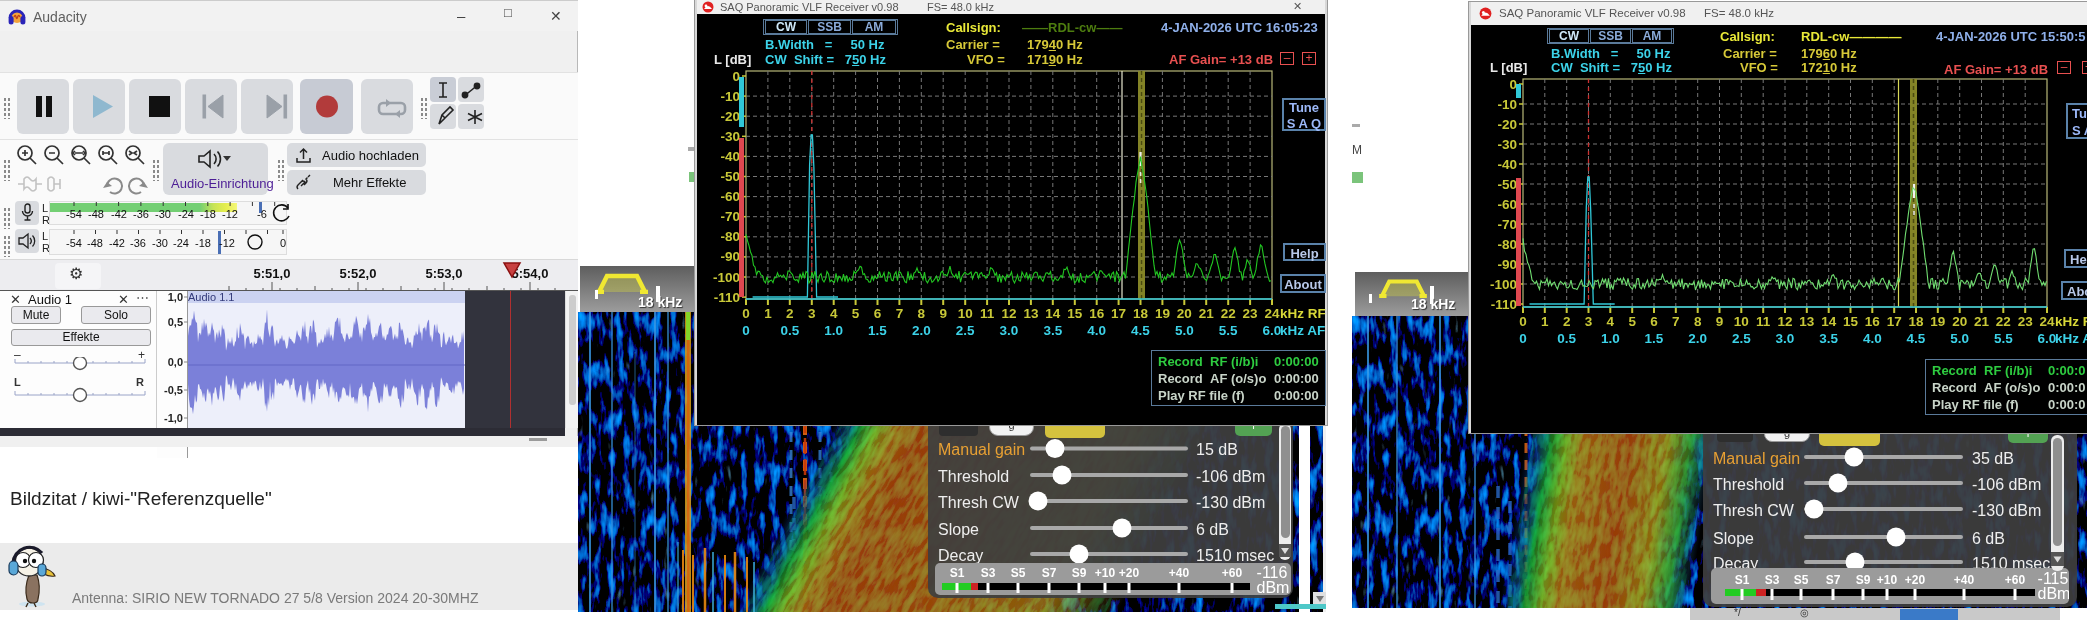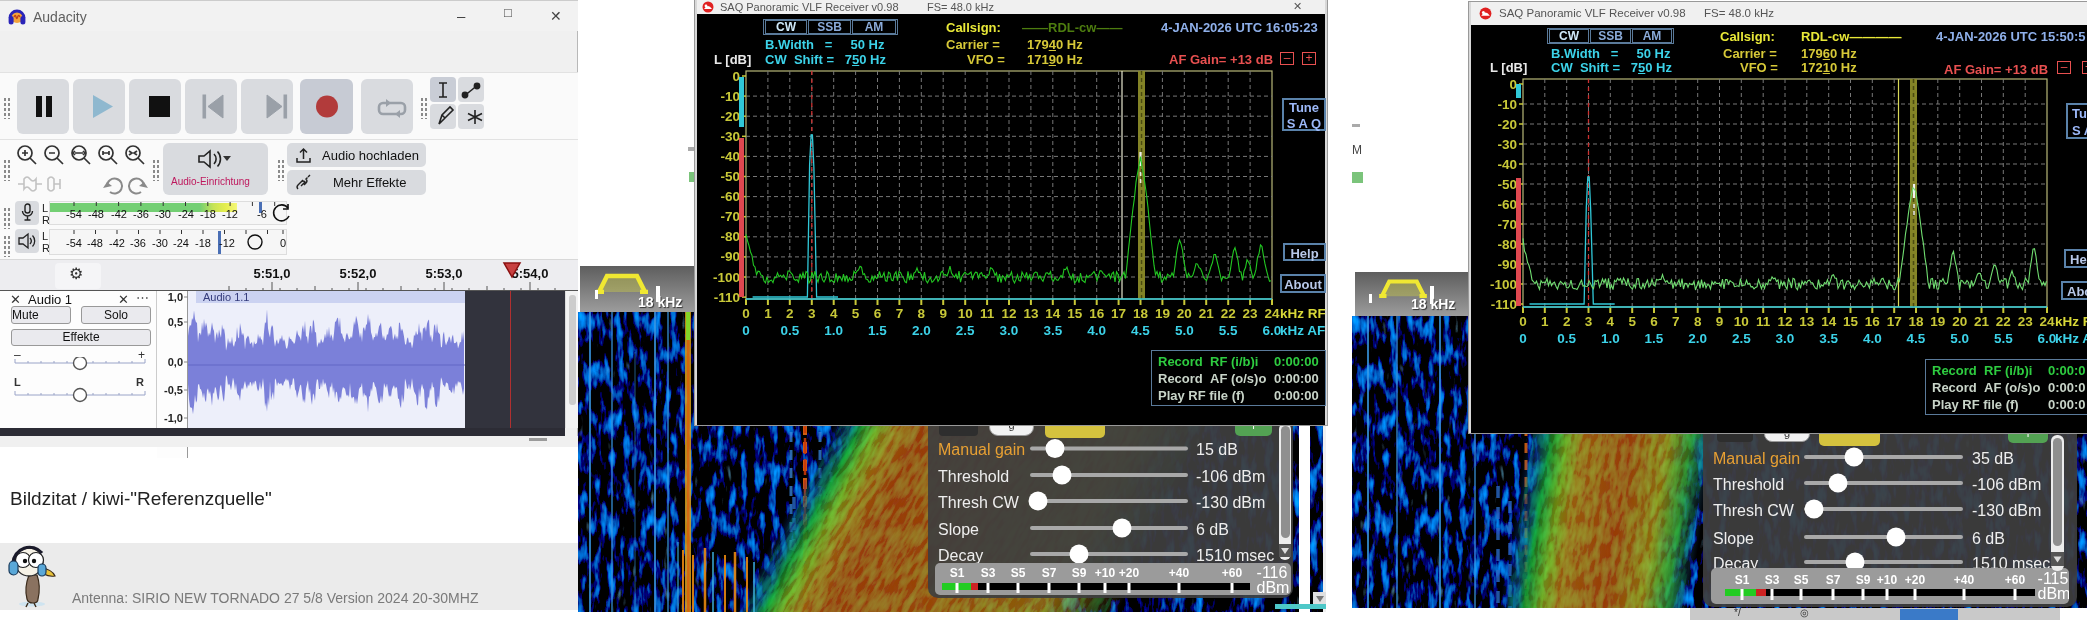--- a/index.html
+++ b/index.html
@@ -101,21 +101,21 @@
             <path d="M134 16 l-4-6 -5 4 Z" fill="#8a8a8a" stroke="none"></path>
       </g>
     </svg>
 
     <div class="abs btn" style="left:163px;top:70px;width:105px;height:52px"></div>
     <svg class="abs" style="left:195px;top:74px" width="40" height="24" viewBox="0 0 40 24">
       <path d="M4 9 h5 l6-5 v16 l-6-5 h-5 Z" fill="none" stroke="#222" stroke-width="1.6"></path>
       <path d="M19 7 a7 7 0 0 1 0 10 M22.5 4.5 a11 11 0 0 1 0 15" fill="none" stroke="#222" stroke-width="1.6"></path>
       <path d="M32 9 l4 5 4-5 Z" fill="#333" transform="translate(-4,0)"></path>
     </svg>
-    <span class="abs" style="left:171px;top:103px;font-size:10px;color:#be185d">Audio-Einrichtung</span>
+    <span class="abs" style="left:171px;top:103px;font-size:13px;color:#4c1d95">Audio-Einrichtung</span>
 
     <div class="abs btn" style="left:287px;top:70px;width:139px;height:24px;border-radius:5px"></div>
     <div class="abs btn" style="left:287px;top:97px;width:139px;height:25px;border-radius:5px"></div>
     <svg class="abs" style="left:294px;top:73px" width="20" height="19" viewBox="0 0 20 19">
       <g stroke="#222" stroke-width="1.5" fill="none">
             <path d="M3 12 v4 h13 v-4 M9.5 13 V3 M6 6.5 L9.5 3 L13 6.5"></path>
           </g>
     </svg>
     <span class="abs" style="left:322px;top:75px;font-size:13px;color:#111">Audio hochladen</span>
     <svg class="abs" style="left:294px;top:100px" width="20" height="20" viewBox="0 0 20 20">
@@ -219,21 +219,21 @@
   </svg>
 </div>
 
 <div class="abs" style="left:0;top:291px;width:578px;height:137px;background:#fdfdfd">
 
   <div class="abs" style="left:0;top:0;width:157px;height:137px;background:#fdfdfd;border-right:1px solid #ccc">
     <span class="abs" style="left:10px;top:1px;font-size:13px;color:#333">✕</span>
     <span class="abs" style="left:28px;top:1px;font-size:13px;color:#111">Audio 1</span>
     <span class="abs" style="left:118px;top:1px;font-size:13px;color:#333">✕</span>
     <span class="abs" style="left:136px;top:-1px;font-size:13px;color:#333">⋯</span>
-    <div class="abs" style="left:11px;top:15px;width:60px;height:18px;background:#eaeaee;border:1px solid #999;border-radius:3px;text-align:left;font-size:12px;color:#111;line-height:16px">Mute</div>
+    <div class="abs" style="left:11px;top:15px;width:50px;height:18px;background:#eaeaee;border:1px solid #999;border-radius:3px;text-align:center;font-size:12px;color:#111;line-height:16px">Mute</div>
     <div class="abs" style="left:81px;top:15px;width:70px;height:18px;background:#eaeaee;border:1px solid #999;border-radius:3px;text-align:center;font-size:12px;color:#111;line-height:16px">Solo</div>
     <div class="abs" style="left:11px;top:38px;width:140px;height:17px;background:#eaeaee;border:1px solid #999;border-radius:3px;text-align:center;font-size:12px;color:#111;line-height:15px">Effekte</div>
     <span class="abs" style="left:14px;top:57px;font-size:12px;color:#333">–</span>
     <span class="abs" style="left:138px;top:57px;font-size:12px;color:#333">+</span>
     <svg class="abs" style="left:0;top:66px" width="157" height="60" viewBox="0 0 157 60">
       <g stroke="#9aa4c8" stroke-width="1">
             <path d="M15 6 H145"></path>
             <path d="M15 2 v4 M28 4 v2 M41 4 v2 M54 4 v2 M67 4 v2 M80 2 v4 M93 4 v2 M106 4 v2 M119 4 v2 M132 4 v2 M145 2 v4"></path>
           </g>
       <circle cx="80" cy="6" r="6.5" fill="#fff" stroke="#555" stroke-width="1.4"></circle>
@@ -256,21 +256,21 @@
             <text x="26" y="103">-0,5</text>
             <text x="26" y="131">-1,0</text>
       </g>
       <g stroke="#888" stroke-width="1">
             <path d="M27 6 h4 M27 31 h4 M27 71 h4 M27 99 h4 M27 127 h4"></path>
           </g>
     </svg>
   </div>
 
   <div class="abs" style="left:188px;top:0;width:277px;height:137px;background:#edeffa">
-    <div class="abs" style="left:8px;top:0;width:306px;height:12px;background:#cbd2f1;font-size:11px;color:#333a7a;padding-left:7px">Audio 1.1</div>
+    <div class="abs" style="left:0;top:0;width:306px;height:12px;background:#cbd2f1;font-size:11px;color:#333a7a;">Audio 1.1</div>
   </div>
   <svg class="abs" style="left:0;top:0" width="578" height="137" viewBox="0 0 578 137">
     <path d="M188.0,336.0 L189.0,327.9 L190.0,324.7 L191.0,326.1 L192.0,317.9 L193.0,320.1 L194.0,310.4 L195.0,319.0 L196.0,322.3 L197.0,322.7 L198.0,342.3 L199.0,333.5 L200.0,332.7 L201.0,335.6 L202.0,322.0 L203.0,330.4 L204.0,318.8 L205.0,327.8 L206.0,322.6 L207.0,326.5 L208.0,337.0 L209.0,332.6 L210.0,335.5 L211.0,329.2 L212.0,322.2 L213.0,328.6 L214.0,331.1 L215.0,343.0 L216.0,335.3 L217.0,331.7 L218.0,338.8 L219.0,329.3 L220.0,334.0 L221.0,337.7 L222.0,324.3 L223.0,329.9 L224.0,327.9 L225.0,334.8 L226.0,350.7 L227.0,345.9 L228.0,337.7 L229.0,343.8 L230.0,340.8 L231.0,344.1 L232.0,336.4 L233.0,344.8 L234.0,346.9 L235.0,342.3 L236.0,340.8 L237.0,327.1 L238.0,337.3 L239.0,338.4 L240.0,323.1 L241.0,328.7 L242.0,335.6 L243.0,332.7 L244.0,336.2 L245.0,349.6 L246.0,339.1 L247.0,337.2 L248.0,335.6 L249.0,337.6 L250.0,344.3 L251.0,343.1 L252.0,341.9 L253.0,348.2 L254.0,340.9 L255.0,344.2 L256.0,343.8 L257.0,342.8 L258.0,333.7 L259.0,338.9 L260.0,335.8 L261.0,339.0 L262.0,339.9 L263.0,345.4 L264.0,331.9 L265.0,322.1 L266.0,323.5 L267.0,309.3 L268.0,328.2 L269.0,333.7 L270.0,337.4 L271.0,327.9 L272.0,325.1 L273.0,327.0 L274.0,340.2 L275.0,346.8 L276.0,341.5 L277.0,339.2 L278.0,344.2 L279.0,342.0 L280.0,337.8 L281.0,339.8 L282.0,334.7 L283.0,341.4 L284.0,338.9 L285.0,341.7 L286.0,347.7 L287.0,348.9 L288.0,344.9 L289.0,336.0 L290.0,339.1 L291.0,338.8 L292.0,341.3 L293.0,341.8 L294.0,344.1 L295.0,342.4 L296.0,335.8 L297.0,330.0 L298.0,334.6 L299.0,335.9 L300.0,337.6 L301.0,340.9 L302.0,329.5 L303.0,324.9 L304.0,332.5 L305.0,320.7 L306.0,336.7 L307.0,336.3 L308.0,343.9 L309.0,334.2 L310.0,326.3 L311.0,325.8 L312.0,334.1 L313.0,319.6 L314.0,321.8 L315.0,332.6 L316.0,332.0 L317.0,347.8 L318.0,344.6 L319.0,341.8 L320.0,343.9 L321.0,338.5 L322.0,341.6 L323.0,342.9 L324.0,338.9 L325.0,333.4 L326.0,338.4 L327.0,328.3 L328.0,337.5 L329.0,326.3 L330.0,338.5 L331.0,334.0 L332.0,336.6 L333.0,341.6 L334.0,333.3 L335.0,321.8 L336.0,321.4 L337.0,318.5 L338.0,317.4 L339.0,327.5 L340.0,317.2 L341.0,333.6 L342.0,333.6 L343.0,337.4 L344.0,339.6 L345.0,342.5 L346.0,335.3 L347.0,332.8 L348.0,335.7 L349.0,339.5 L350.0,338.8 L351.0,336.0 L352.0,338.3 L353.0,330.3 L354.0,320.9 L355.0,325.3 L356.0,315.8 L357.0,319.2 L358.0,324.4 L359.0,331.8 L360.0,337.9 L361.0,332.4 L362.0,342.3 L363.0,328.8 L364.0,327.0 L365.0,331.3 L366.0,325.0 L367.0,324.1 L368.0,313.8 L369.0,323.3 L370.0,318.1 L371.0,332.2 L372.0,335.5 L373.0,340.7 L374.0,337.1 L375.0,337.3 L376.0,332.6 L377.0,337.0 L378.0,332.2 L379.0,326.5 L380.0,324.7 L381.0,322.4 L382.0,333.8 L383.0,339.0 L384.0,335.3 L385.0,340.5 L386.0,339.2 L387.0,333.9 L388.0,335.0 L389.0,328.6 L390.0,327.3 L391.0,325.8 L392.0,329.4 L393.0,340.4 L394.0,337.3 L395.0,333.6 L396.0,339.2 L397.0,335.6 L398.0,339.7 L399.0,322.5 L400.0,323.0 L401.0,331.3 L402.0,328.5 L403.0,331.2 L404.0,336.6 L405.0,343.8 L406.0,345.0 L407.0,338.8 L408.0,337.3 L409.0,343.3 L410.0,341.7 L411.0,343.0 L412.0,348.5 L413.0,344.0 L414.0,334.5 L415.0,336.2 L416.0,330.7 L417.0,335.1 L418.0,333.7 L419.0,322.9 L420.0,333.7 L421.0,330.9 L422.0,341.6 L423.0,327.7 L424.0,328.7 L425.0,326.3 L426.0,331.7 L427.0,323.7 L428.0,320.7 L429.0,319.5 L430.0,337.9 L431.0,334.3 L432.0,342.6 L433.0,337.8 L434.0,326.1 L435.0,324.0 L436.0,333.6 L437.0,322.9 L438.0,332.0 L439.0,333.2 L440.0,334.4 L441.0,347.6 L442.0,346.8 L443.0,334.4 L444.0,331.6 L445.0,341.4 L446.0,345.4 L447.0,342.6 L448.0,340.5 L449.0,336.3 L450.0,338.1 L451.0,343.0 L452.0,337.0 L453.0,334.4 L454.0,343.0 L455.0,343.2 L456.0,342.6 L457.0,341.2 L458.0,348.5 L459.0,345.4 L460.0,341.8 L461.0,342.6 L462.0,331.7 L463.0,340.2 L464.0,330.5 L464.0,388.4 L463.0,394.9 L462.0,389.0 L461.0,384.0 L460.0,381.6 L459.0,383.1 L458.0,380.7 L457.0,387.1 L456.0,382.9 L455.0,387.0 L454.0,394.4 L453.0,386.8 L452.0,393.1 L451.0,391.9 L450.0,390.0 L449.0,390.0 L448.0,383.8 L447.0,382.8 L446.0,382.6 L445.0,387.6 L444.0,385.5 L443.0,384.8 L442.0,379.7 L441.0,377.2 L440.0,388.5 L439.0,402.4 L438.0,395.4 L437.0,406.6 L436.0,407.0 L435.0,403.5 L434.0,386.7 L433.0,387.8 L432.0,381.6 L431.0,391.1 L430.0,387.8 L429.0,399.0 L428.0,396.2 L427.0,409.7 L426.0,407.5 L425.0,407.5 L424.0,390.1 L423.0,387.7 L422.0,383.7 L421.0,388.3 L420.0,397.7 L419.0,388.0 L418.0,405.7 L417.0,404.2 L416.0,395.3 L415.0,393.2 L414.0,391.3 L413.0,386.3 L412.0,377.9 L411.0,386.0 L410.0,390.2 L409.0,383.6 L408.0,389.0 L407.0,388.2 L406.0,381.9 L405.0,378.4 L404.0,397.7 L403.0,403.1 L402.0,394.0 L401.0,408.3 L400.0,405.5 L399.0,399.1 L398.0,398.6 L397.0,388.0 L396.0,386.7 L395.0,388.9 L394.0,385.2 L393.0,387.1 L392.0,389.5 L391.0,396.9 L390.0,395.0 L389.0,397.0 L388.0,390.7 L387.0,383.6 L386.0,387.9 L385.0,386.0 L384.0,382.9 L383.0,395.4 L382.0,402.7 L381.0,395.3 L380.0,402.3 L379.0,403.5 L378.0,400.0 L377.0,393.8 L376.0,387.6 L375.0,386.2 L374.0,382.4 L373.0,382.0 L372.0,391.8 L371.0,387.9 L370.0,396.0 L369.0,396.8 L368.0,412.4 L367.0,398.3 L366.0,395.1 L365.0,395.7 L364.0,392.5 L363.0,397.6 L362.0,382.7 L361.0,387.0 L360.0,387.2 L359.0,389.3 L358.0,397.4 L357.0,404.4 L356.0,398.0 L355.0,404.1 L354.0,397.2 L353.0,396.7 L352.0,398.7 L351.0,396.3 L350.0,382.9 L349.0,397.6 L348.0,394.5 L347.0,396.3 L346.0,394.0 L345.0,388.7 L344.0,387.9 L343.0,386.9 L342.0,390.2 L341.0,399.6 L340.0,396.4 L339.0,402.6 L338.0,400.7 L337.0,392.6 L336.0,391.6 L335.0,399.0 L334.0,387.3 L333.0,393.1 L332.0,382.1 L331.0,387.8 L330.0,386.0 L329.0,398.3 L328.0,393.1 L327.0,389.9 L326.0,384.4 L325.0,382.2 L324.0,385.2 L323.0,378.6 L322.0,387.8 L321.0,382.1 L320.0,388.9 L319.0,388.9 L318.0,379.9 L317.0,378.9 L316.0,385.1 L315.0,401.1 L314.0,394.9 L313.0,393.3 L312.0,405.0 L311.0,399.3 L310.0,388.3 L309.0,393.3 L308.0,380.3 L307.0,384.6 L306.0,389.0 L305.0,403.5 L304.0,398.7 L303.0,402.2 L302.0,393.2 L301.0,384.5 L300.0,385.6 L299.0,390.2 L298.0,393.9 L297.0,398.3 L296.0,390.9 L295.0,389.3 L294.0,379.0 L293.0,377.9 L292.0,385.1 L291.0,384.5 L290.0,389.9 L289.0,382.7 L288.0,379.2 L287.0,381.0 L286.0,378.2 L285.0,380.7 L284.0,382.2 L283.0,385.9 L282.0,384.7 L281.0,382.7 L280.0,384.3 L279.0,383.4 L278.0,382.3 L277.0,386.3 L276.0,380.1 L275.0,378.3 L274.0,400.3 L273.0,391.6 L272.0,395.5 L271.0,400.4 L270.0,381.3 L269.0,405.7 L268.0,396.9 L267.0,411.8 L266.0,402.6 L265.0,406.9 L264.0,387.9 L263.0,377.9 L262.0,385.7 L261.0,389.8 L260.0,381.7 L259.0,389.3 L258.0,391.5 L257.0,388.1 L256.0,381.8 L255.0,380.4 L254.0,384.9 L253.0,381.5 L252.0,386.7 L251.0,382.7 L250.0,381.7 L249.0,386.4 L248.0,384.1 L247.0,388.9 L246.0,385.7 L245.0,381.0 L244.0,384.5 L243.0,390.1 L242.0,387.4 L241.0,390.5 L240.0,401.0 L239.0,395.6 L238.0,394.9 L237.0,392.7 L236.0,383.3 L235.0,390.4 L234.0,381.5 L233.0,377.6 L232.0,384.0 L231.0,390.4 L230.0,385.4 L229.0,383.4 L228.0,385.6 L227.0,377.0 L226.0,374.9 L225.0,390.2 L224.0,401.9 L223.0,399.1 L222.0,391.4 L221.0,384.4 L220.0,386.9 L219.0,398.1 L218.0,400.4 L217.0,395.2 L216.0,388.4 L215.0,386.7 L214.0,394.1 L213.0,392.3 L212.0,405.9 L211.0,396.8 L210.0,390.9 L209.0,394.3 L208.0,388.3 L207.0,390.4 L206.0,402.3 L205.0,400.0 L204.0,392.4 L203.0,398.2 L202.0,392.4 L201.0,389.4 L200.0,388.7 L199.0,383.7 L198.0,384.9 L197.0,400.6 L196.0,402.7 L195.0,394.7 L194.0,405.5 L193.0,414.3 L192.0,407.8 L191.0,407.7 L190.0,406.9 L189.0,399.6 L188.0,383.9 Z" fill="#7b80d9" transform="translate(0,-291)"></path>
     <line x1="188" y1="74" x2="465" y2="74" stroke="#5a60c0" stroke-width="1" opacity="0.8"></line>
   </svg>
 
   <div class="abs" style="left:465px;top:0;width:100px;height:137px;background:#32333d"></div>
   <div class="abs" style="left:510px;top:0;width:1px;height:137px;background:#b03030"></div>
 
   <div class="abs" style="left:565px;top:0;width:13px;height:137px;background:#f3f3f3;border-left:1px solid #ddd">

